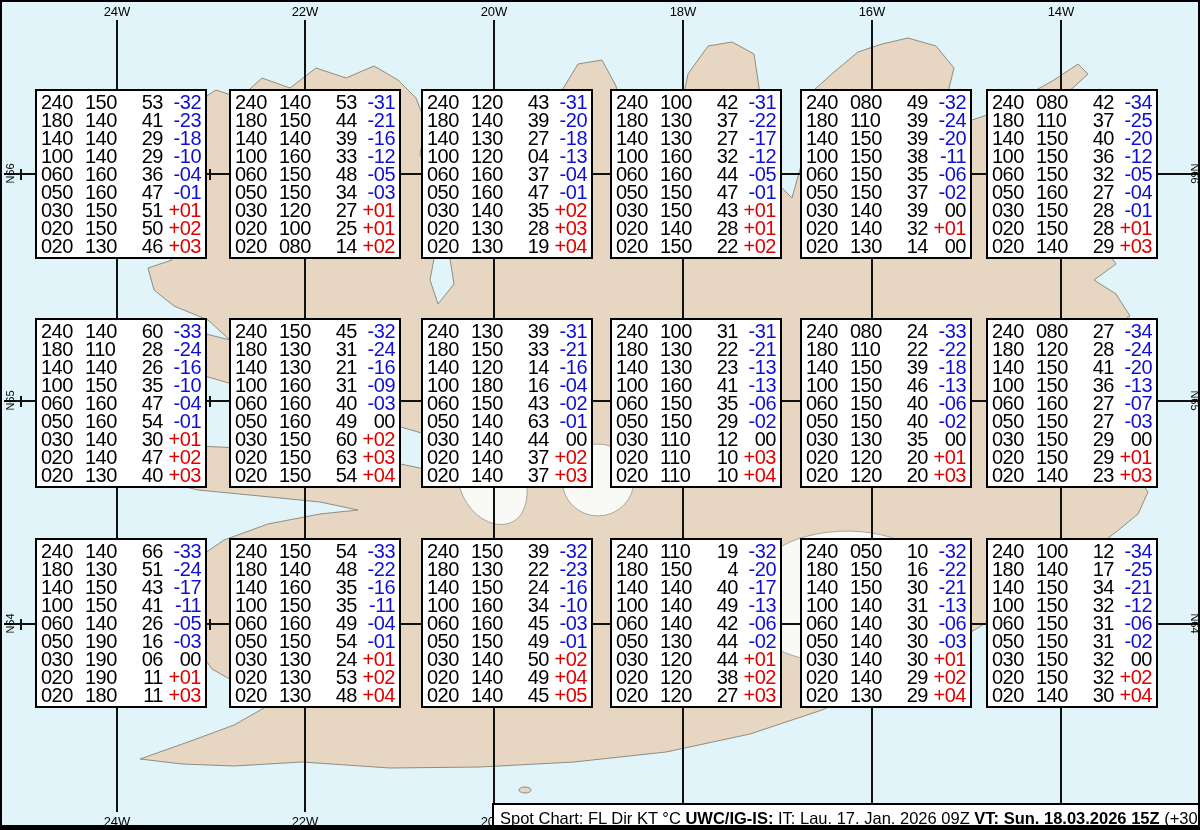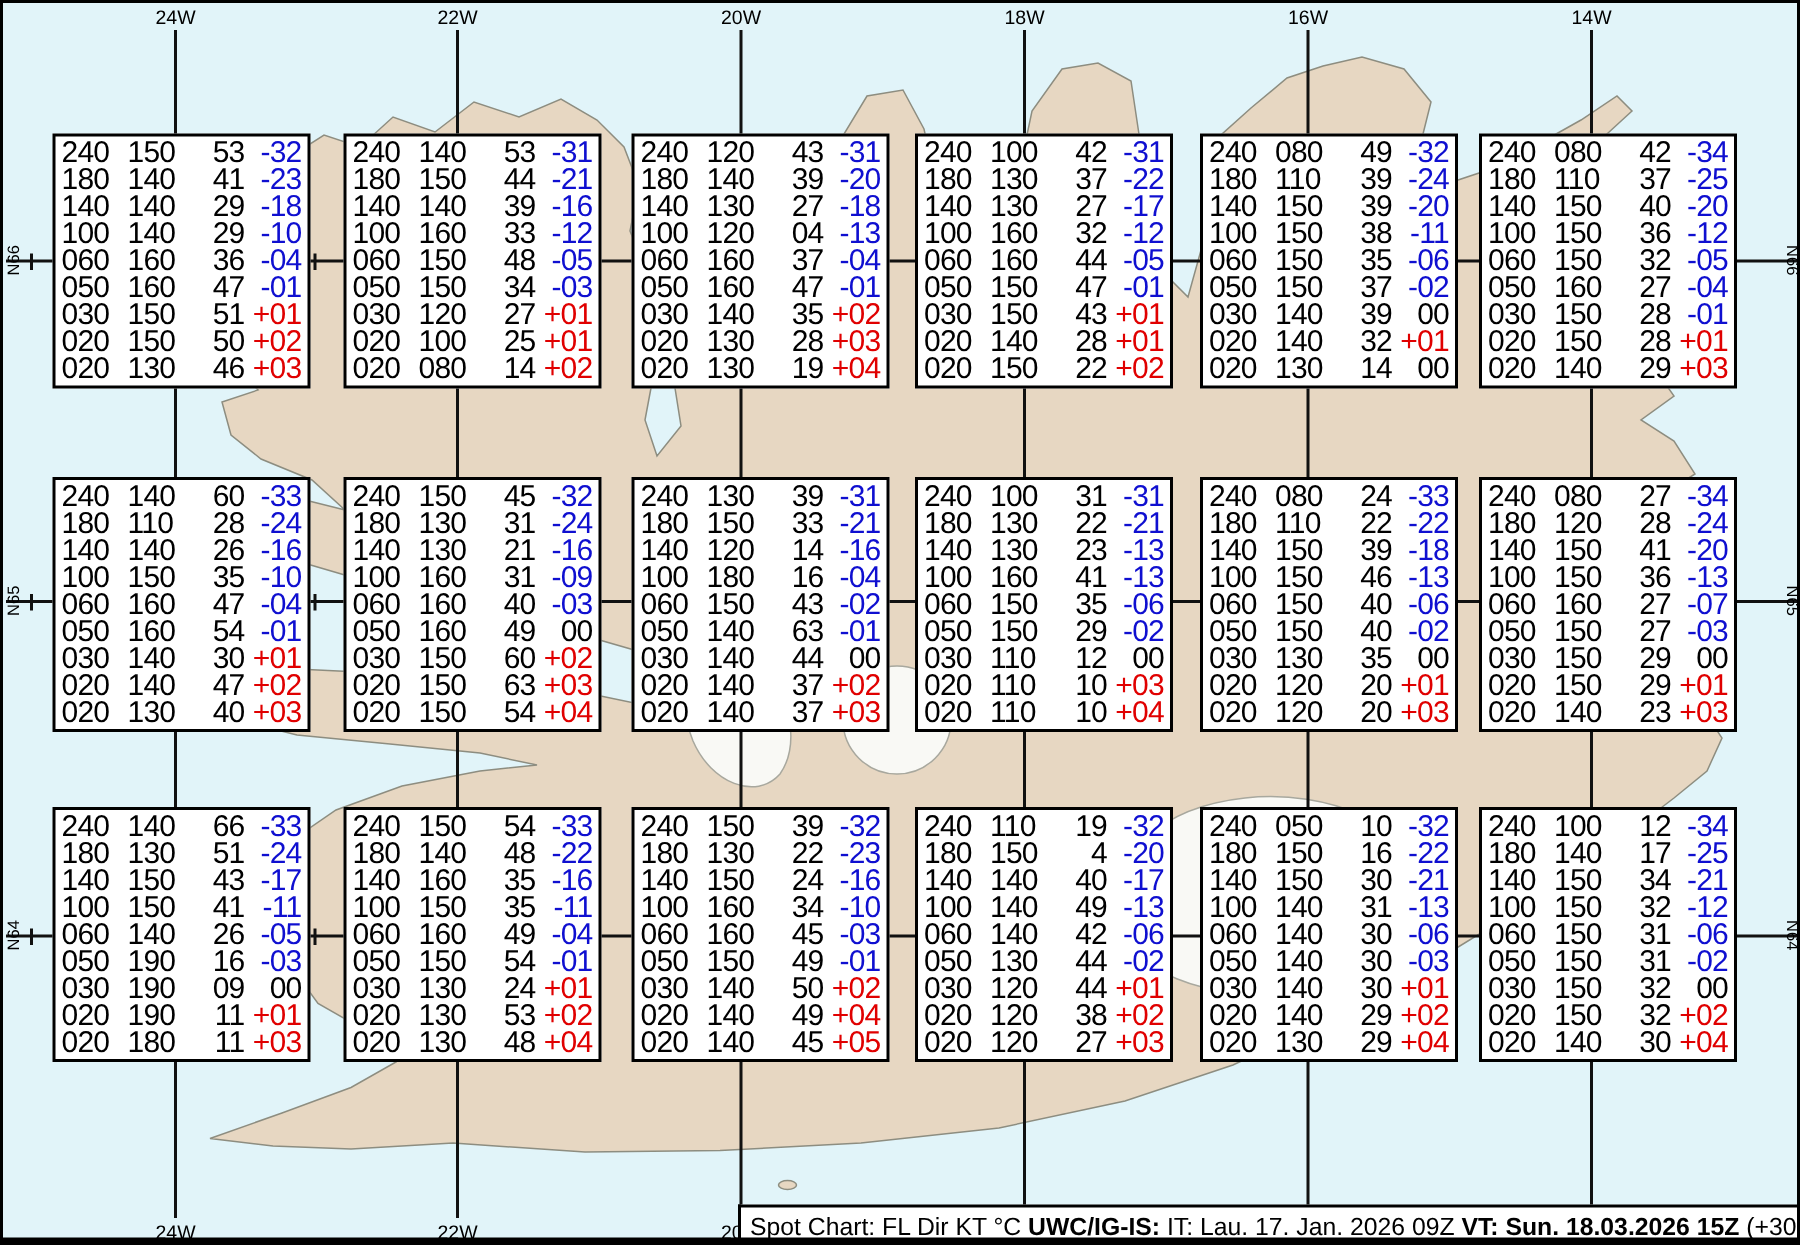--- a/index.html
+++ b/index.html
@@ -827,21 +827,21 @@
         </div>
         <div class="spot-row">
           <div class="c-fl">050</div>
           <div class="c-dir">190</div>
           <div class="c-kt">16</div>
           <div class="c-tmp neg">-03</div>
         </div>
         <div class="spot-row">
           <div class="c-fl">030</div>
           <div class="c-dir">190</div>
-          <div class="c-kt">09</div>
+          <div class="c-kt">06</div>
           <div class="c-tmp zero">00</div>
         </div>
         <div class="spot-row">
           <div class="c-fl">020</div>
           <div class="c-dir">190</div>
           <div class="c-kt">11</div>
           <div class="c-tmp pos">+01</div>
         </div>
         <div class="spot-row">
           <div class="c-fl">020</div>

